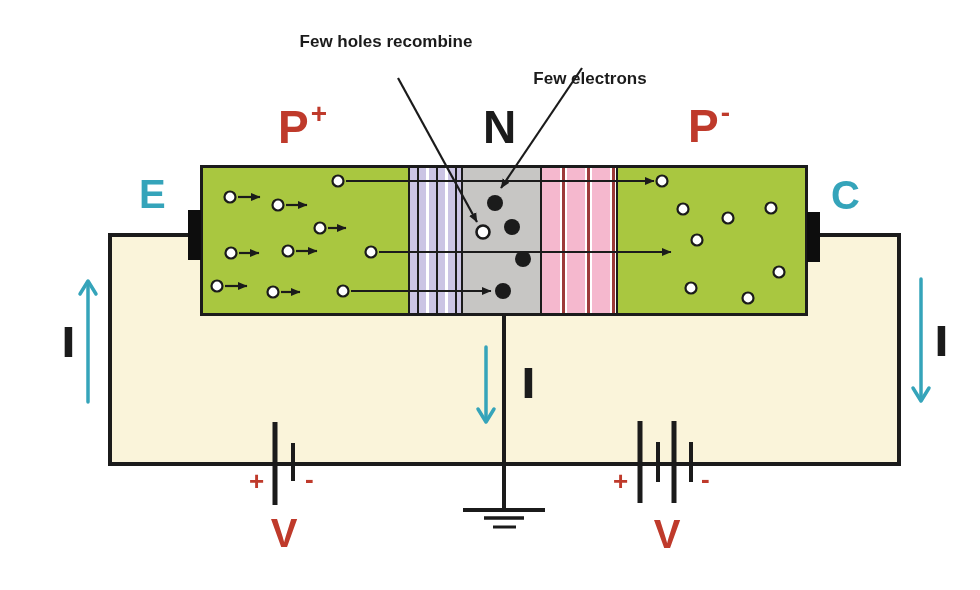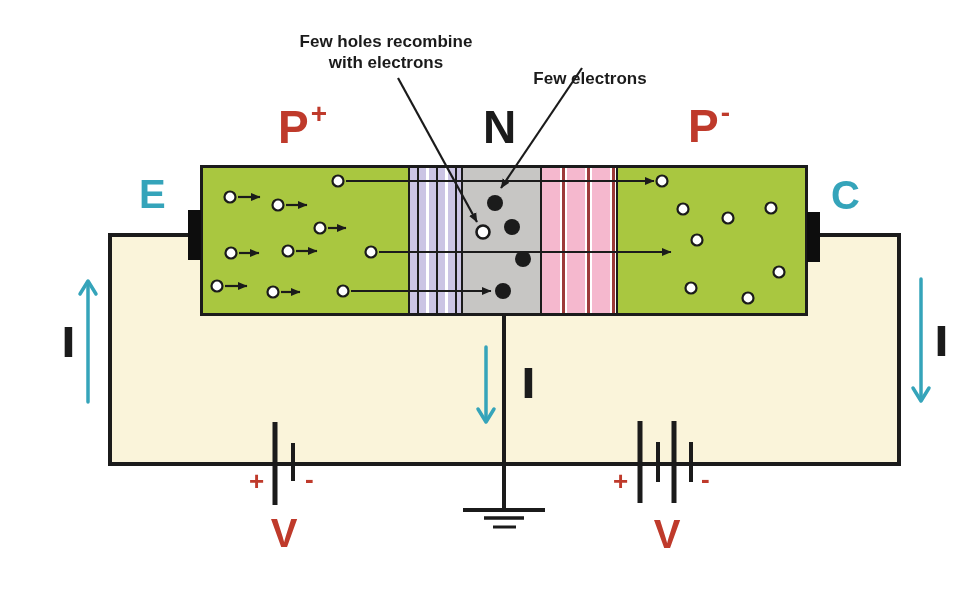--- a/index.html
+++ b/index.html
@@ -130,21 +130,20 @@
         <circle cx="691" cy="288" r="5.5" fill="#ffffff" stroke="#1b1b1b" stroke-width="2.2"></circle>
         <circle cx="748" cy="298" r="5.5" fill="#ffffff" stroke="#1b1b1b" stroke-width="2.2"></circle>
         <circle cx="483" cy="232" r="6.5" fill="#ffffff" stroke="#1b1b1b" stroke-width="2.6"></circle>
         <line x1="398" y1="78" x2="477" y2="222" stroke="#1b1b1b" stroke-width="2.2" marker-end="url(#ah)"></line>
         <line x1="582" y1="68" x2="501" y2="188" stroke="#1b1b1b" stroke-width="2.2" marker-end="url(#ah)"></line>
       </g>
   </svg>
 
   <div class="txt note" style="left:258px;top:31px;width:256px;">
     <div>Few holes recombine</div>
-    <div>with electrons</div>
   </div>
   <div class="txt note" style="left:505px;top:44px;width:170px;margin-top:24px;">
     <div>Few electrons</div>
   </div>
 
   <div class="txt region-label red" style="left:278px;top:104px;"><span>P</span><sup>+</sup></div>
   <div class="txt region-label" style="left:483px;top:104px;"><span>N</span></div>
   <div class="txt region-label red" style="left:688px;top:103px;"><span>P</span><sup>-</sup></div>
 
   <div class="txt terminal-label teal" style="left:139px;top:174px;">E</div>

